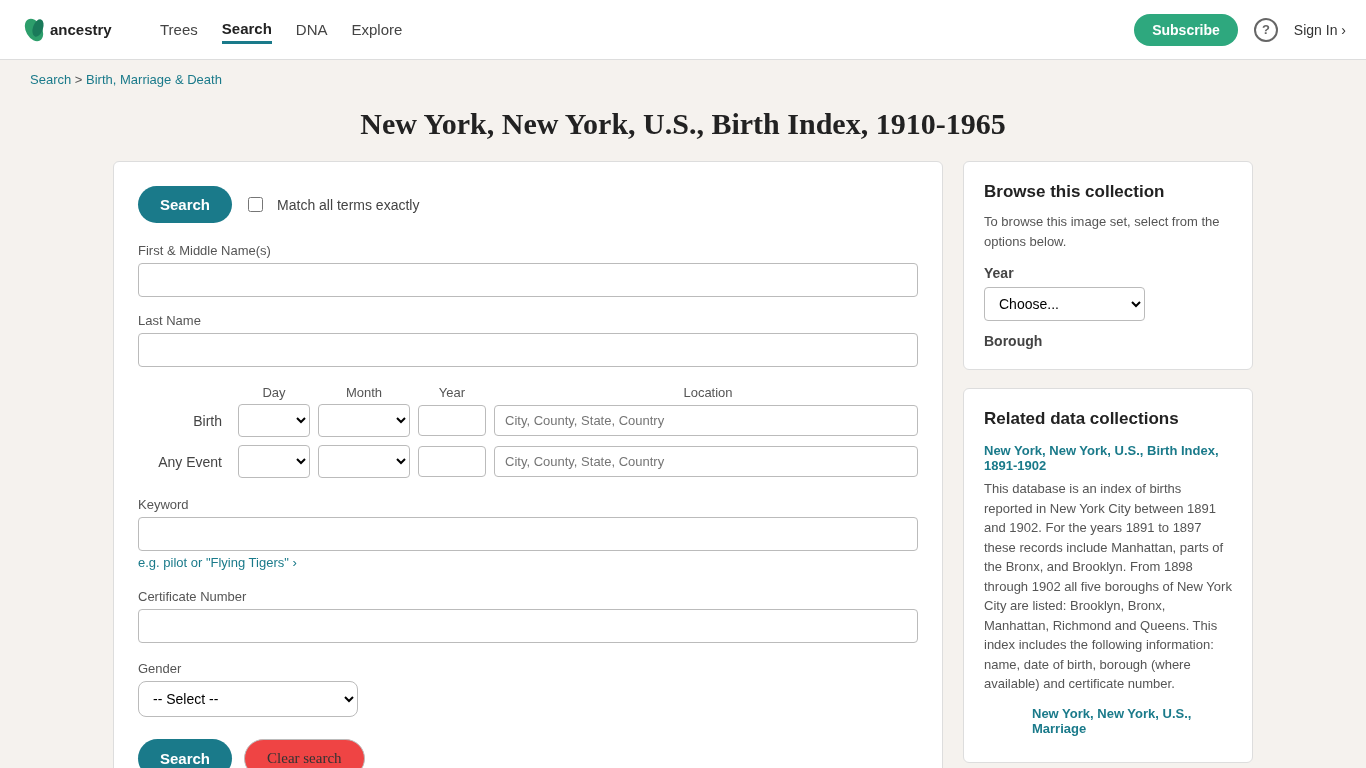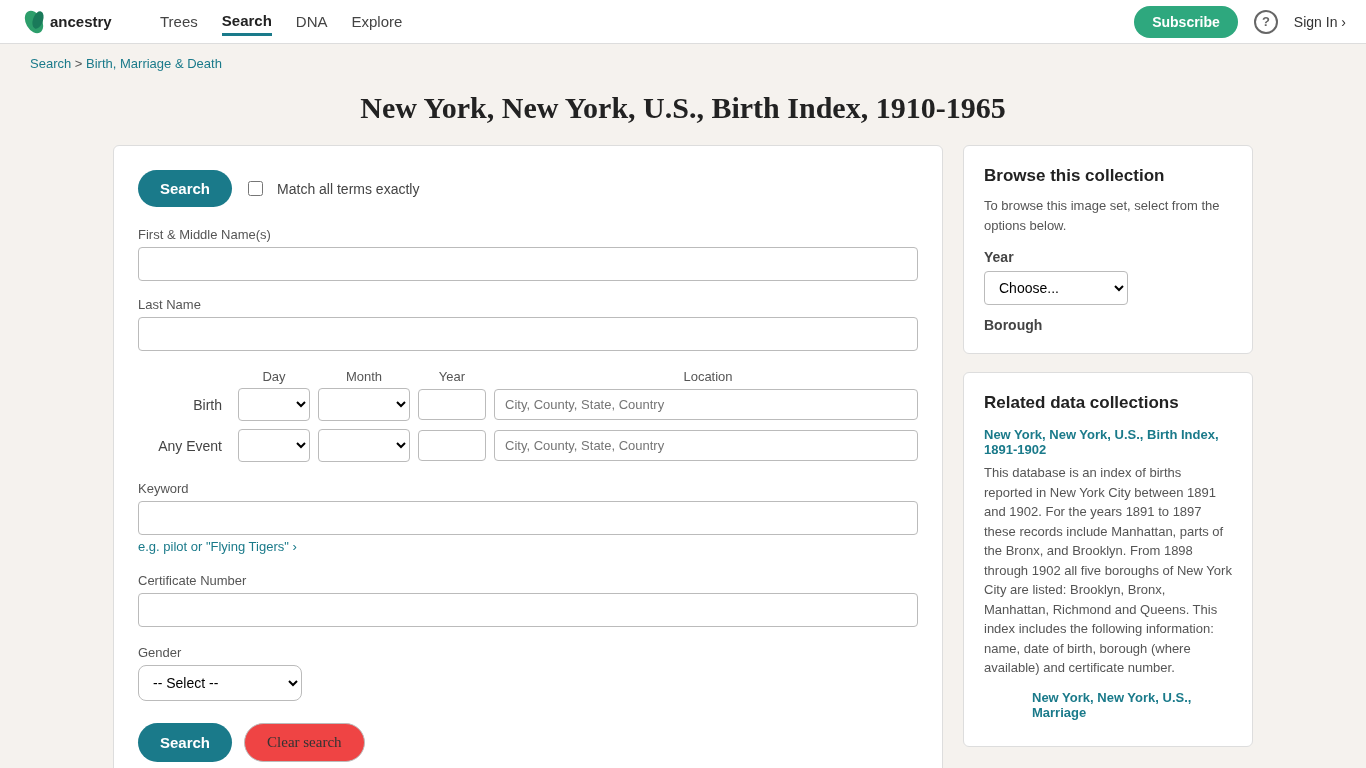--- a/index.html
+++ b/index.html
@@ -1,19 +1,19 @@
 <!DOCTYPE html>
 <html><head>
   <meta charset="utf-8">
   <style>
     * { box-sizing: border-box; margin: 0; padding: 0; }
     body { font-family: -apple-system, BlinkMacSystemFont, 'Segoe UI', Arial, sans-serif; background: #f5f2ee; color: #333; font-size: 14px; }
 
     
-    .nav { background: #fff; border-bottom: 1px solid #ddd; display: flex; align-items: center; padding: 0 20px; height: 44px; }
+    .nav { background: #fff; border-bottom: 1px solid #ddd; display: flex; align-items: center; padding: 0 20px; height: 60px; }
     .nav-logo { display: flex; align-items: center; margin-right: 30px; }
     .nav-logo svg { width: 110px; height: 28px; }
     .nav-links { display: flex; gap: 24px; align-items: center; flex: 1; }
     .nav-link { text-decoration: none; color: #444; font-size: 15px; padding: 4px 0; }
     .nav-link.active { color: #222; font-weight: 700; border-bottom: 3px solid #1a7a8a; }
     .nav-right { display: flex; align-items: center; gap: 16px; }
     .subscribe-btn { background: #2ea87e; color: #fff; border: none; border-radius: 20px; padding: 8px 18px; font-size: 14px; font-weight: 600; cursor: pointer; }
     .help-icon { width: 24px; height: 24px; border-radius: 50%; border: 2px solid #666; display: flex; align-items: center; justify-content: center; color: #666; font-weight: bold; font-size: 13px; cursor: pointer; }
     .signin-link { text-decoration: none; color: #333; font-size: 14px; }
 
@@ -64,35 +64,35 @@
     
     .keyword-section { margin-bottom: 18px; }
     .keyword-input { border: 1px solid #bbb; border-radius: 4px; padding: 8px 10px; font-size: 14px; width: 100%; outline: none; }
     .keyword-hint { font-size: 13px; color: #1a7a8a; margin-top: 4px; cursor: pointer; }
 
     
     .cert-section { margin-bottom: 18px; }
 
     
     .gender-section { margin-bottom: 22px; }
-    .gender-select { border: 1px solid #bbb; border-radius: 8px; padding: 8px 10px; font-size: 14px; width: 164px; background: #fff; cursor: pointer; }
+    .gender-select { border: 1px solid #bbb; border-radius: 8px; padding: 8px 10px; font-size: 14px; width: 220px; background: #fff; cursor: pointer; }
 
     
     .bottom-btn-row { display: flex; gap: 12px; }
     .clear-btn { background: #ef4444; color: #333; border: 1px solid #bbb; border-radius: 20px; padding: 10px 22px; font-size: 15px; cursor: pointer; font-family: Liberation Serif, serif; }
 
     
     .sidebar { width: 290px; flex-shrink: 0; }
 
     
     .browse-card { background: #fff; border: 1px solid #ddd; border-radius: 6px; padding: 20px; margin-bottom: 18px; }
     .browse-title { font-size: 17px; font-weight: 700; color: #222; margin-bottom: 10px; }
     .browse-desc { font-size: 13px; color: #555; margin-bottom: 14px; line-height: 1.5; }
     .browse-label { font-size: 14px; color: #444; font-weight: 600; margin-bottom: 6px; }
-    .browse-select { border: 1px solid #bbb; border-radius: 4px; padding: 7px 10px; font-size: 14px; width: 144px; background: #fff; cursor: pointer; margin-bottom: 12px; }
+    .browse-select { border: 1px solid #bbb; border-radius: 4px; padding: 7px 10px; font-size: 14px; width: 161px; background: #fff; cursor: pointer; margin-bottom: 12px; }
     .borough-label { font-size: 14px; color: #444; font-weight: 600; }
 
     
     .related-card { background: #fff; border: 1px solid #ddd; border-radius: 6px; padding: 20px; }
     .related-title { font-size: 17px; font-weight: 700; color: #222; margin-bottom: 14px; }
     .related-link { color: #1a7a8a; font-size: 13px; font-weight: 600; text-decoration: none; display: block; margin-bottom: 6px; }
     .related-desc { font-size: 13px; color: #555; line-height: 1.5; }
     .scroll-info-title { font-size: 20px; font-weight: 700; color: #222; font-family: Georgia, serif; }
   </style>
 </head>

